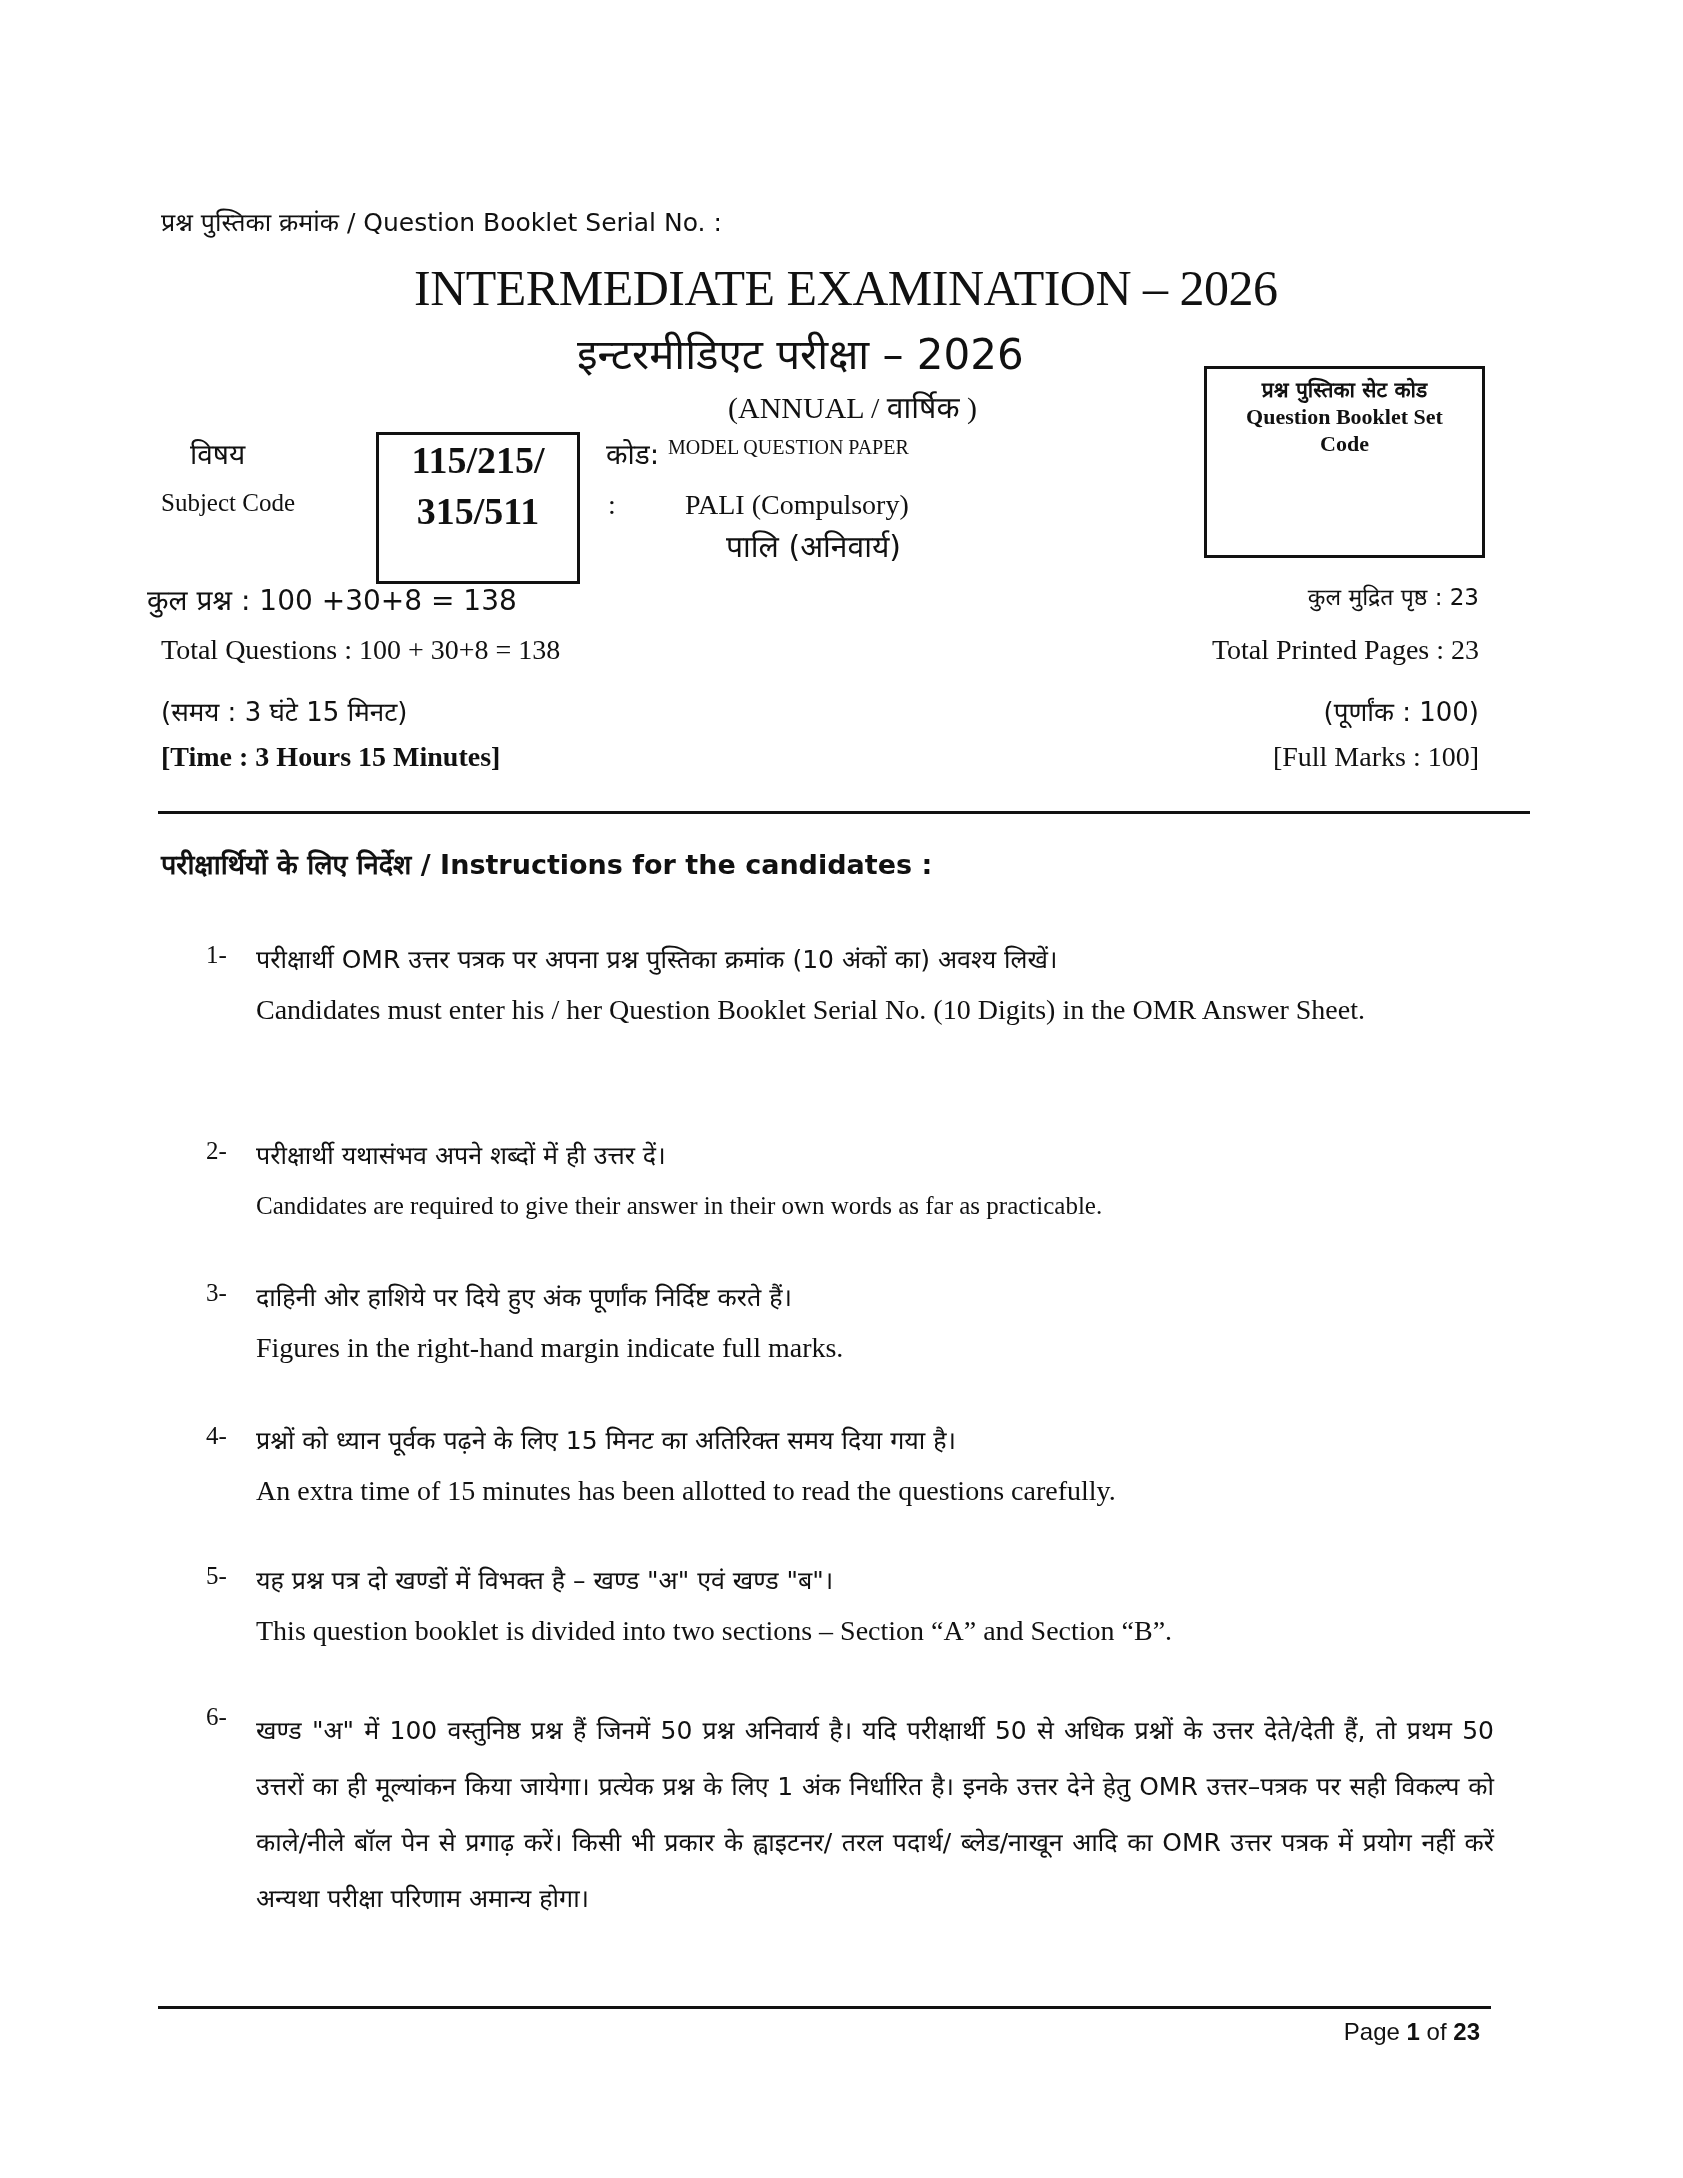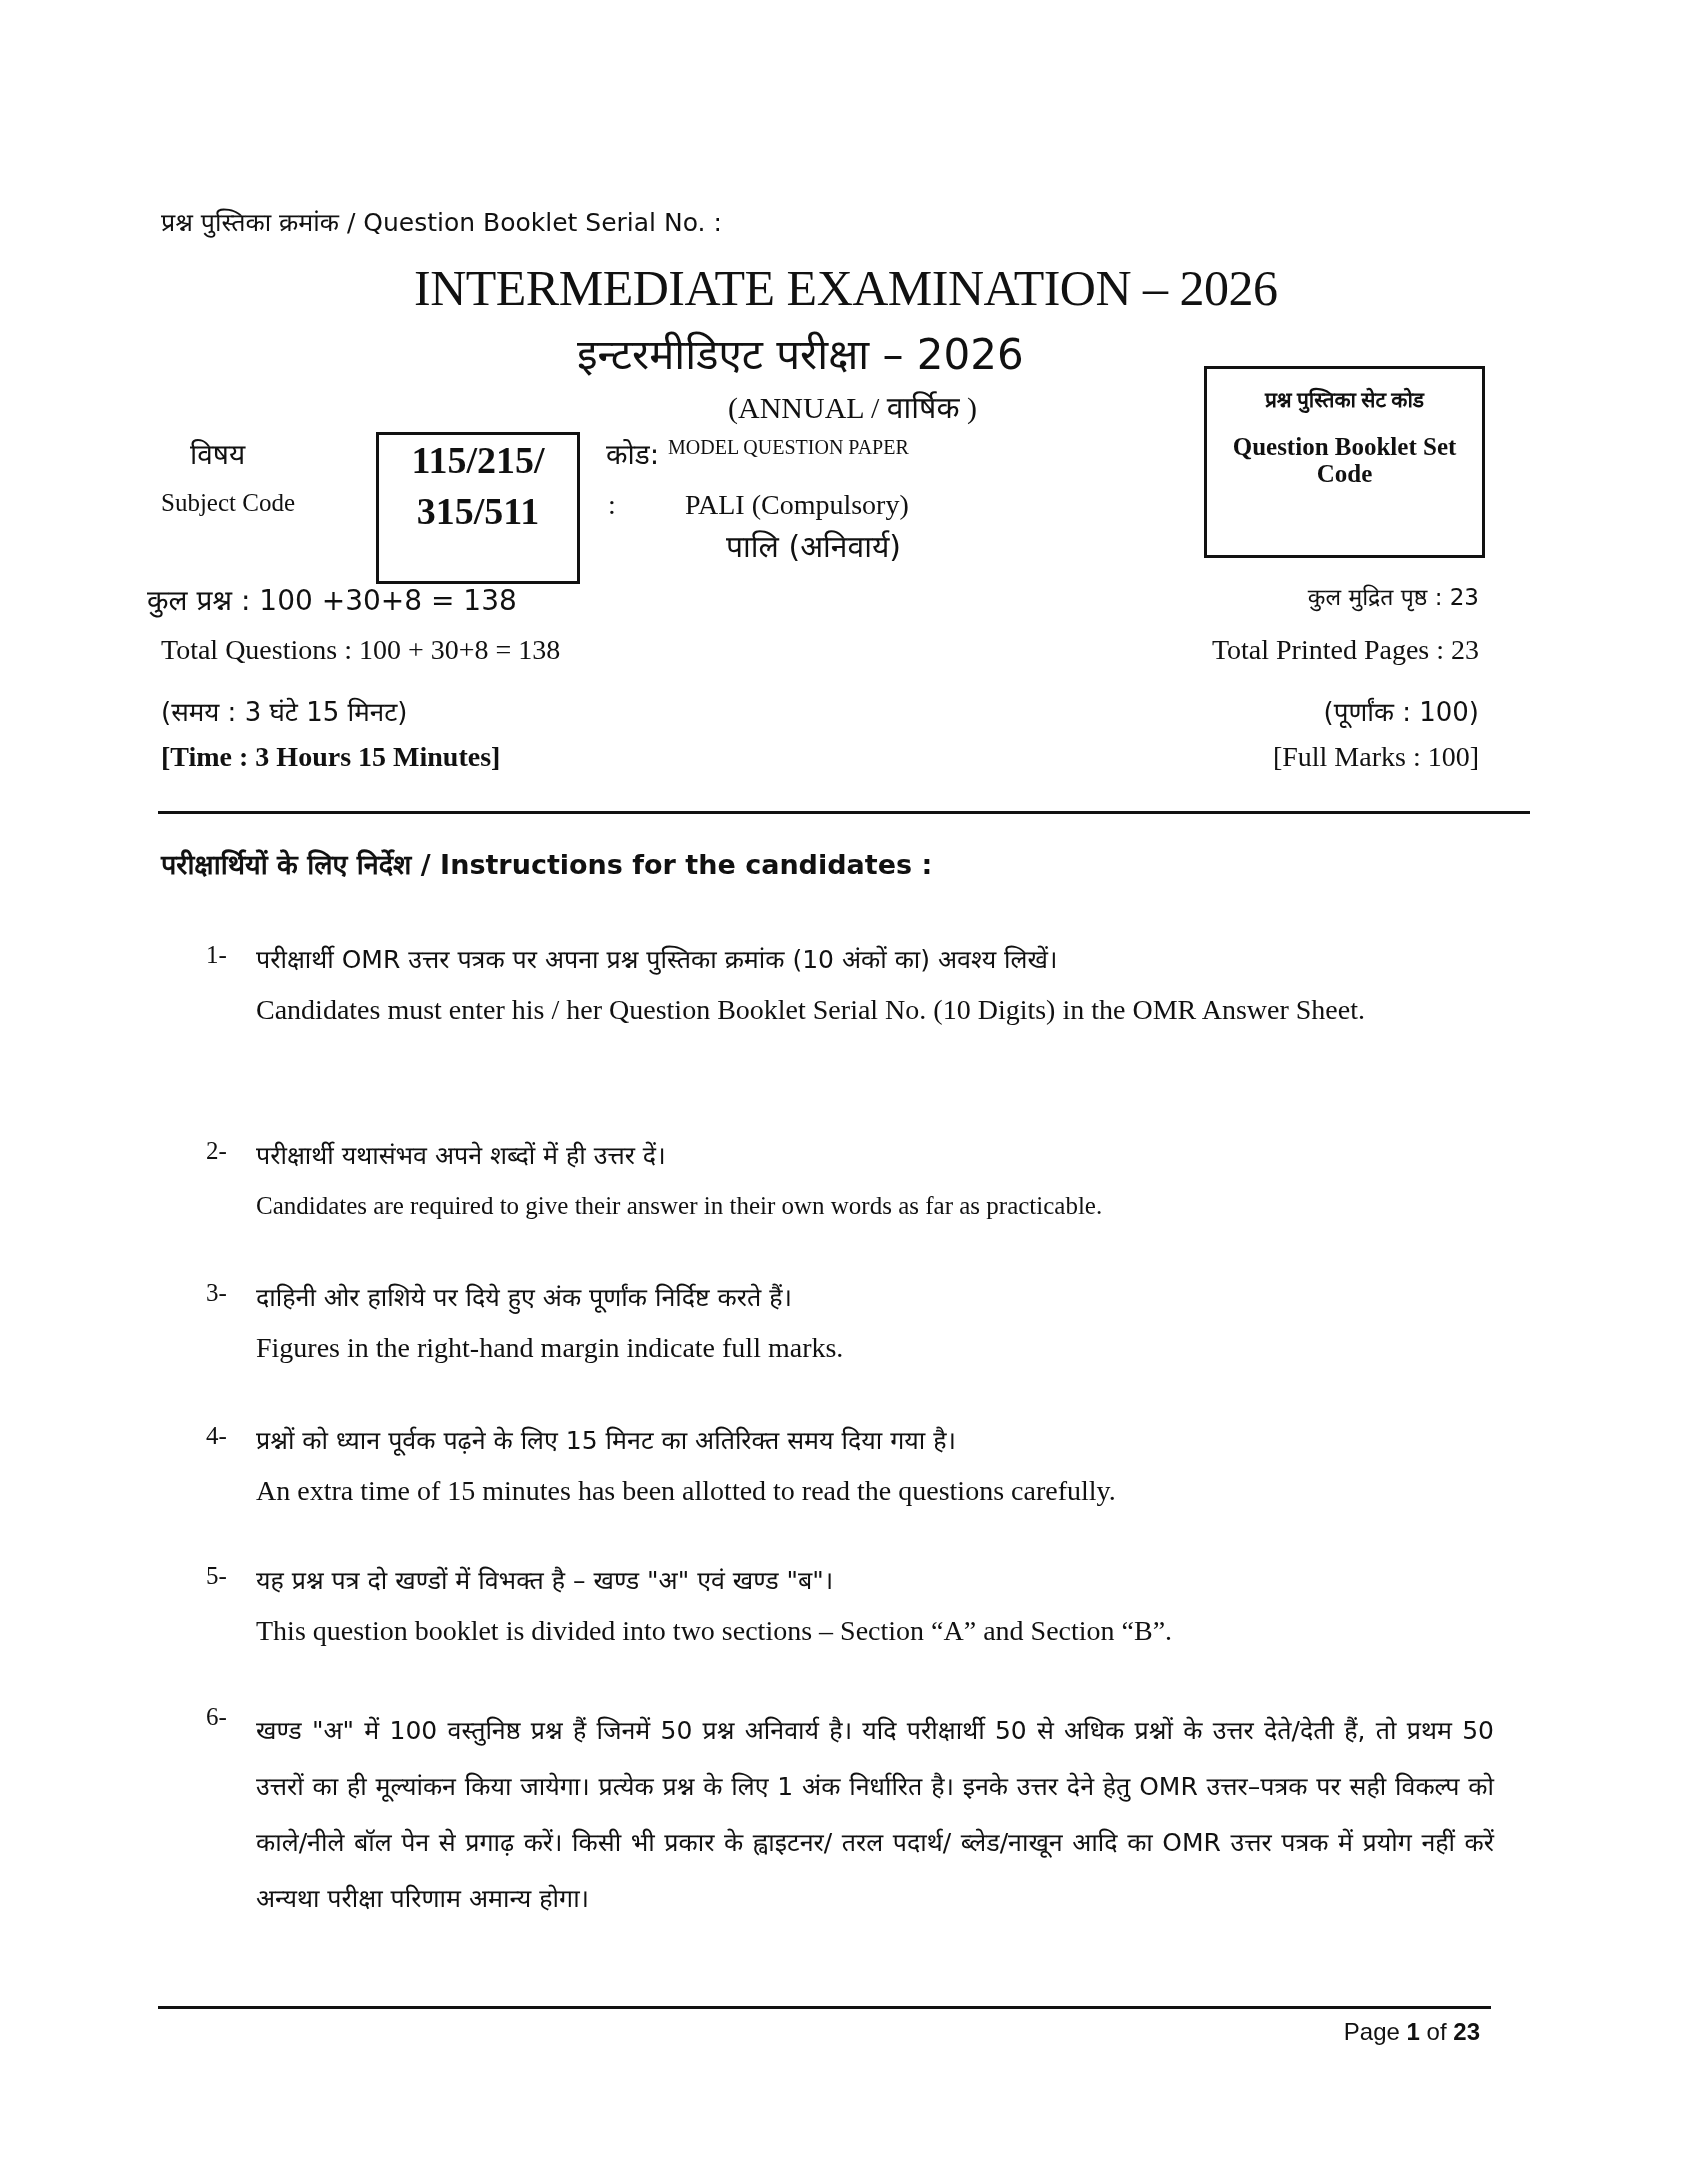--- a/index.html
+++ b/index.html
@@ -5,22 +5,22 @@
   html, body { margin: 0; padding: 0; background: #ffffff; }
   body { width: 1683px; height: 2178px; position: relative; overflow: hidden;
          font-family: "Liberation Serif", "DejaVu Serif", serif; color: #111; }
   .abs { position: absolute; white-space: nowrap; text-align: right; }
   .dev { font-family: "DejaVu Sans", sans-serif; }
   .serial { left: 161px; top: 204px; font-size: 25px; }
   .title-en { left: 414px; top: 259px; font-size: 50px; letter-spacing: -0.5px; }
   .title-hi { left: 577px; top: 324px; font-size: 42px; }
   .annual { left: 728px; top: 386px; font-size: 30px; }
   .setbox { left: 1204px; top: 366px; width: 281px; height: 192px; border: 3px solid #111; box-sizing: border-box; text-align: center; }
-  .setbox .hi { margin-top: 16px; font-size: 21px; font-weight: bold; font-family: Liberation Serif, serif; }
-  .setbox .en { font-size: 25px; font-weight: bold; line-height: 27px; margin-top: 20px; padding: 0 20px; white-space: normal; }
+  .setbox .hi { margin-top: 6px; font-size: 21px; font-weight: bold; }
+  .setbox .en { font-size: 22px; font-weight: bold; line-height: 27px; margin-top: 0; padding: 0 20px; white-space: normal; }
   .vishay { left: 161px; top: 434px; font-size: 28px; margin-left: 29px; }
   .subjcode-label { left: 161px; top: 489px; font-size: 25px; }
   .codebox { left: 376px; top: 432px; width: 204px; height: 152px; border: 3px solid #111; box-sizing: border-box; text-align: center; font-weight: bold; font-size: 38px; line-height: 51px; padding-top: 0; }
   .kod { left: 606px; top: 434px; font-size: 28px; }
   .colon { left: 608px; top: 489px; font-size: 28px; }
   .model { left: 668px; top: 436px; font-size: 20px; }
   .pali { left: 685px; top: 489px; font-size: 28px; }
   .pali-hi { left: 726px; top: 525px; font-size: 30px; }
   .tq-hi { left: 147px; top: 580px; font-size: 28px; }
   .tq-en { left: 161px; top: 634px; font-size: 28px; }

